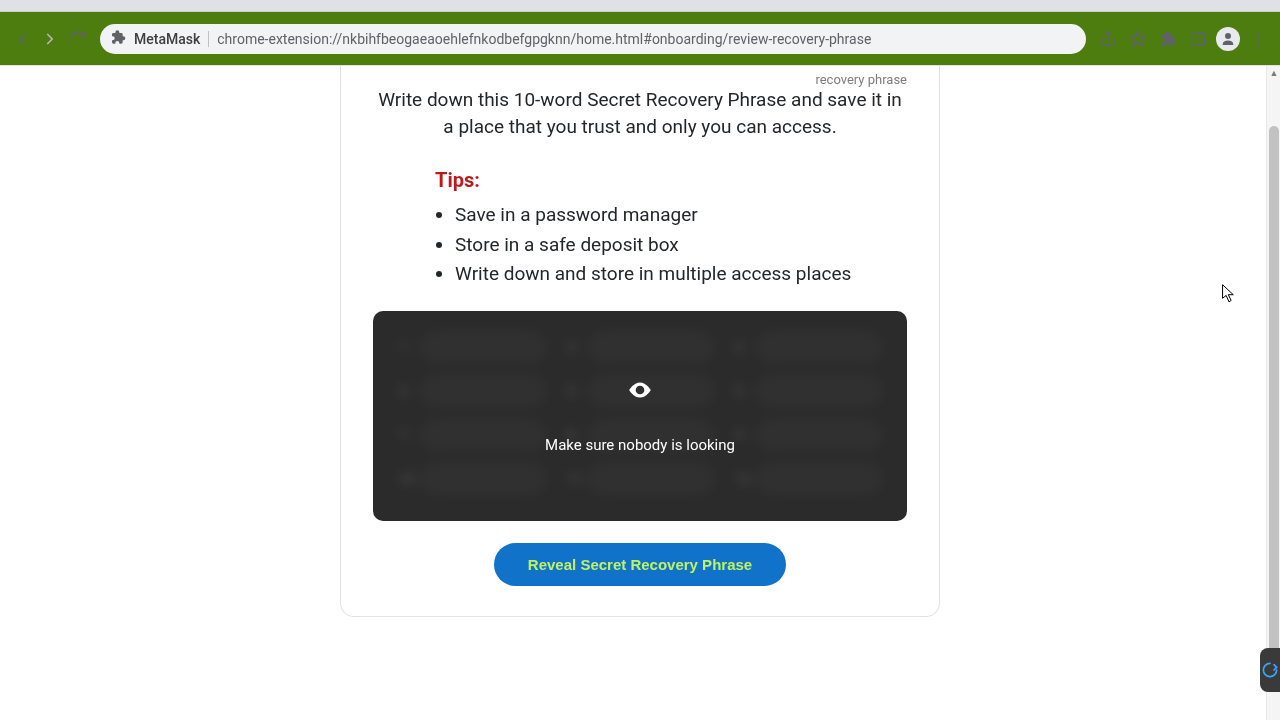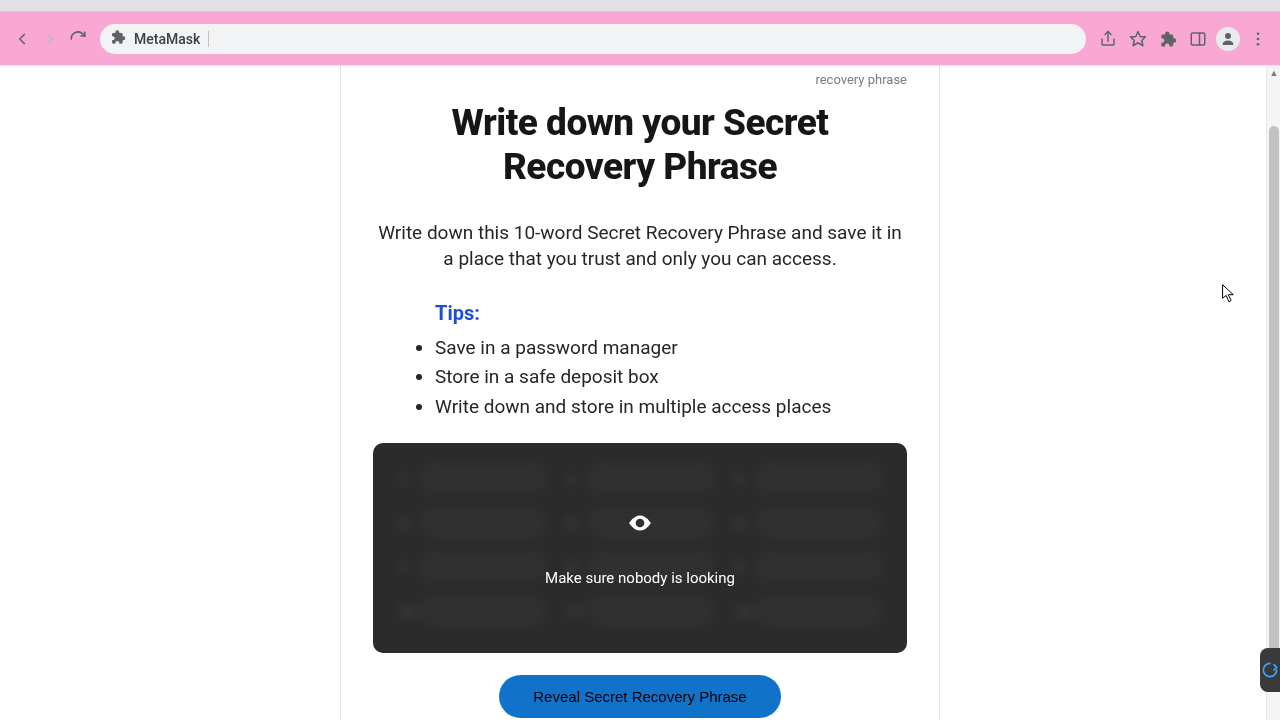--- a/index.html
+++ b/index.html
@@ -1,19 +1,19 @@
 <!DOCTYPE html>
 <html><head>
 <meta charset="utf-8">
 <style>
   * { box-sizing: border-box; margin: 0; padding: 0; }
   html, body { height: 100%; font-family: -apple-system, BlinkMacSystemFont, "Segoe UI", Roboto, Arial, sans-serif; background:#fff; }
   
   .tabstrip { height:12px; background:#dfe1e5; border-bottom:1px solid #cfcfcf; }
-  .toolbar { display:flex; align-items:center; height:54px; padding:16px 8px; background:#f9a8d4; border-bottom:1px solid #e3e3e3; }
+  .toolbar { display:flex; align-items:center; height:54px; padding:16px 8px; background:#4d7c0f; border-bottom:1px solid #e3e3e3; }
   .tb-btn { width:28px; height:28px; display:flex; align-items:center; justify-content:center; border-radius:50%; color:#5f6368; }
   .tb-btn.disabled { color:#b9b9b9; }
   .tb-btn svg { width:18px; height:18px; }
   .omnibox { flex:1; display:flex; align-items:center; height:30px; margin:0 8px; padding:0 10px; background:#f1f3f4; border-radius:15px; color:#202124; font-size:14px; white-space:nowrap; overflow:hidden; }
   .omnibox .ext-icon { margin-right:8px; color:#5f6368; }
   .omnibox .ext-name { font-weight:500; color:#3c4043; }
   .omnibox .sep { margin:0 8px; width:1px; height:16px; background:#c0c0c0; display:inline-block; }
   .omnibox .url { color:#5f6368; overflow:hidden; text-overflow:ellipsis; }
   .right-icons { display:flex; align-items:center; gap:2px; }
   .right-icons .tb-btn svg { width:18px; height:18px; }
@@ -29,35 +29,35 @@
   .scroll-arrow.down { bottom:0; }
 
   .card-wrap { display:flex; justify-content:center; padding-top:0; }
   .card { width:600px; border:1px solid #e2e2e2; border-top:none; border-radius:0 0 14px 14px; padding:0 32px 30px 32px; background:#fff; }
 
   .breadcrumb-tail { text-align:right; color:#7d7d7d; font-size:13px; margin-top:6px; margin-left:180px; }
   .title { text-align:center; font-weight:800; font-size:37px; line-height:1.2; color:#141618; margin:14px 0 30px 0; letter-spacing:-0.5px; }
   .lead { text-align:center; font-size:19px; line-height:1.4; color:#24272a; margin:0 0 28px 0; }
 
   .tips { margin:0 0 22px 62px; }
-  .tips-heading { font-weight:700; font-size:20px; color:#1d4ed8; margin-bottom:8px; }
-  .tips ul { list-style:disc; }
+  .tips-heading { font-weight:700; font-size:20px; color:#b91c1c; margin-bottom:8px; }
+  .tips ul { list-style:disc; margin-left:20px; }
   .tips li { font-size:19px; line-height:1.55; color:#24272a; }
 
   .phrase-box { position:relative; background:#2b2b2b; border-radius:10px; margin:16px 0 22px 0; padding:22px 26px; height:210px; }
   .phrase-grid { display:grid; grid-template-columns:repeat(3,1fr); column-gap:22px; row-gap:16px; filter:blur(6px); opacity:.35; }
   .chip { display:flex; align-items:center; }
   .chip-num { color:#cfcfcf; font-size:13px; width:22px; flex:none; text-align:left; }
   .chip-pill { flex:1; height:28px; border:1px solid #666; border-radius:14px; background:#3a3a3a; }
 
   .overlay { position:absolute; inset:0; display:flex; flex-direction:column; align-items:center; justify-content:center; color:#fff; gap:29px; }
   .overlay svg { width:26px; height:26px; fill:#fff; }
   .overlay-text { font-size:15px; color:#fff; }
 
-  .reveal-btn { display:block; margin:0 auto; padding:13px 34px; border:none; border-radius:999px; background:#1072c9; color:#000000; font-size:15px; font-weight:400; cursor:pointer; }
+  .reveal-btn { display:block; margin:0 auto; padding:13px 34px; border:none; border-radius:999px; background:#1072c9; color:#bef264; font-size:15px; font-weight:700; cursor:pointer; }
 
   .cursor { position:absolute; left:1221px; top:218px; pointer-events:none; }
   .cursor svg { width:16px; height:20px; }
 
   .edge-widget { position:absolute; right:0; bottom:44px; width:20px; height:44px; background:#3a3a3a; border-radius:8px 0 0 8px; display:flex; align-items:center; justify-content:center; }
   .edge-widget svg { width:16px; height:16px; }
 </style>
 </head>
 <body>
 
@@ -82,20 +82,21 @@
   </div>
 
   <div class="omnibox">
     <span class="ext-icon">
       <svg viewBox="0 0 24 24" width="16" height="16" fill="currentColor">
           <path d="M20 11h-1V8a2 2 0 0 0-2-2h-3V5a3 3 0 1 0-6 0v1H5a2 2 0 0 0-2 2v3h1a3 3 0 1 1 0 6H3v3a2 2 0 0 0 2 2h3v-1a3 3 0 1 1 6 0v1h3a2 2 0 0 0 2-2v-3h1a3 3 0 0 0 0-6Z"></path>
         </svg>
     </span>
     <span class="ext-name">MetaMask</span>
     <span class="sep"></span>
+    <span class="url">chrome-extension://nkbihfbeogaeaoehlefnkodbefgpgknn/home.html#onboarding/review-recovery-phrase</span>
   </div>
 
   <div class="right-icons">
     <div class="tb-btn">
       <svg viewBox="0 0 24 24" fill="none" stroke="currentColor" stroke-width="2" stroke-linecap="round" stroke-linejoin="round">
           <path d="M4 12v7a1 1 0 0 0 1 1h14a1 1 0 0 0 1-1v-7"></path>
           <polyline points="16 6 12 2 8 6"></polyline>
           <line x1="12" y1="2" x2="12" y2="15"></line>
         </svg>
     </div>
@@ -132,21 +133,20 @@
   </div>
 </div>
 
 <div class="viewport">
 
   <div class="card-wrap">
     <div class="card">
 
       <div class="breadcrumb-tail">recovery phrase</div>
 
-      <h1 class="title">Write down your Secret Recovery Phrase</h1>
 
       <p class="lead">Write down this 10-word Secret Recovery Phrase and save it in a place that you trust and only you can access.</p>
 
       <div class="tips">
         <div class="tips-heading">Tips:</div>
         <ul>
           <li>Save in a password manager</li>
           <li>Store in a safe deposit box</li>
           <li>Write down and store in multiple access places</li>
         </ul>

